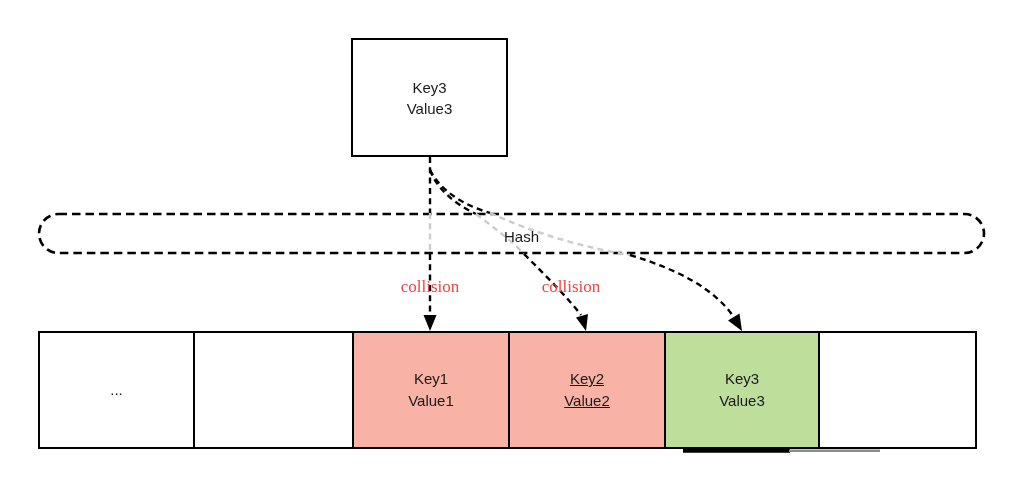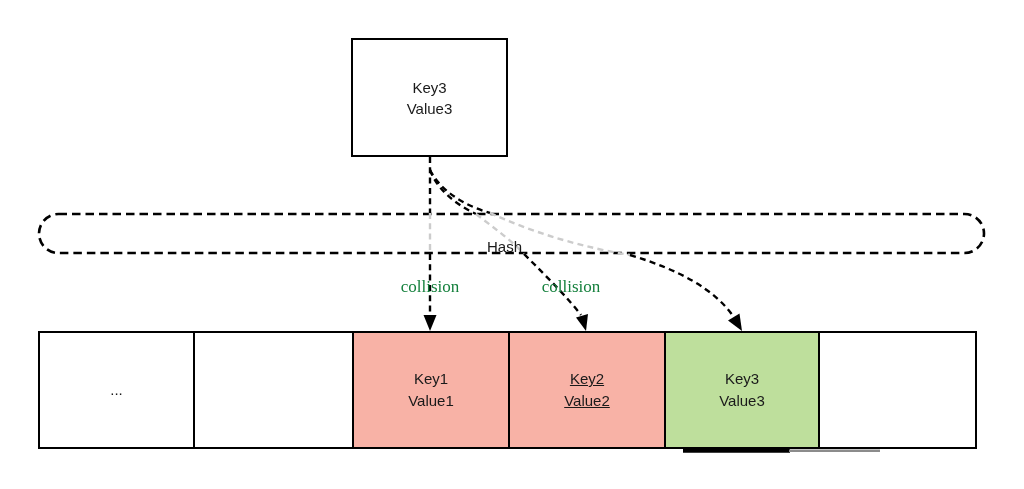--- a/index.html
+++ b/index.html
@@ -25,27 +25,27 @@
   
   .node{
     position:absolute;left:351px;top:38px;width:157px;height:119px;
     box-sizing:border-box;border:2px solid #000;background:#fff;
     display:flex;flex-direction:column;align-items:center;justify-content:center;
     font-size:15px;line-height:21px;
   }
 
   
   .hash-label{
-    position:absolute;left:487px;top:238px;width:52px;
-    text-align:left;font-size:15px;line-height:17px;
+    position:absolute;left:487px;top:228px;width:52px;
+    text-align:right;font-size:15px;line-height:17px;
   }
   .collision-label{
     position:absolute;width:68px;text-align:center;
     font-family:"Liberation Serif", serif;
-    font-size:17px;line-height:19px;color:#15803d;
+    font-size:17px;line-height:19px;color:#ef4444;
   }
   .c1{left:396px;top:277px;}
   .c2{left:537px;top:277px;}
 
   
   .row{
     position:absolute;left:38px;top:331px;width:939px;height:118px;
     box-sizing:border-box;border:2px solid #000;background:#fff;
     display:flex;
   }

